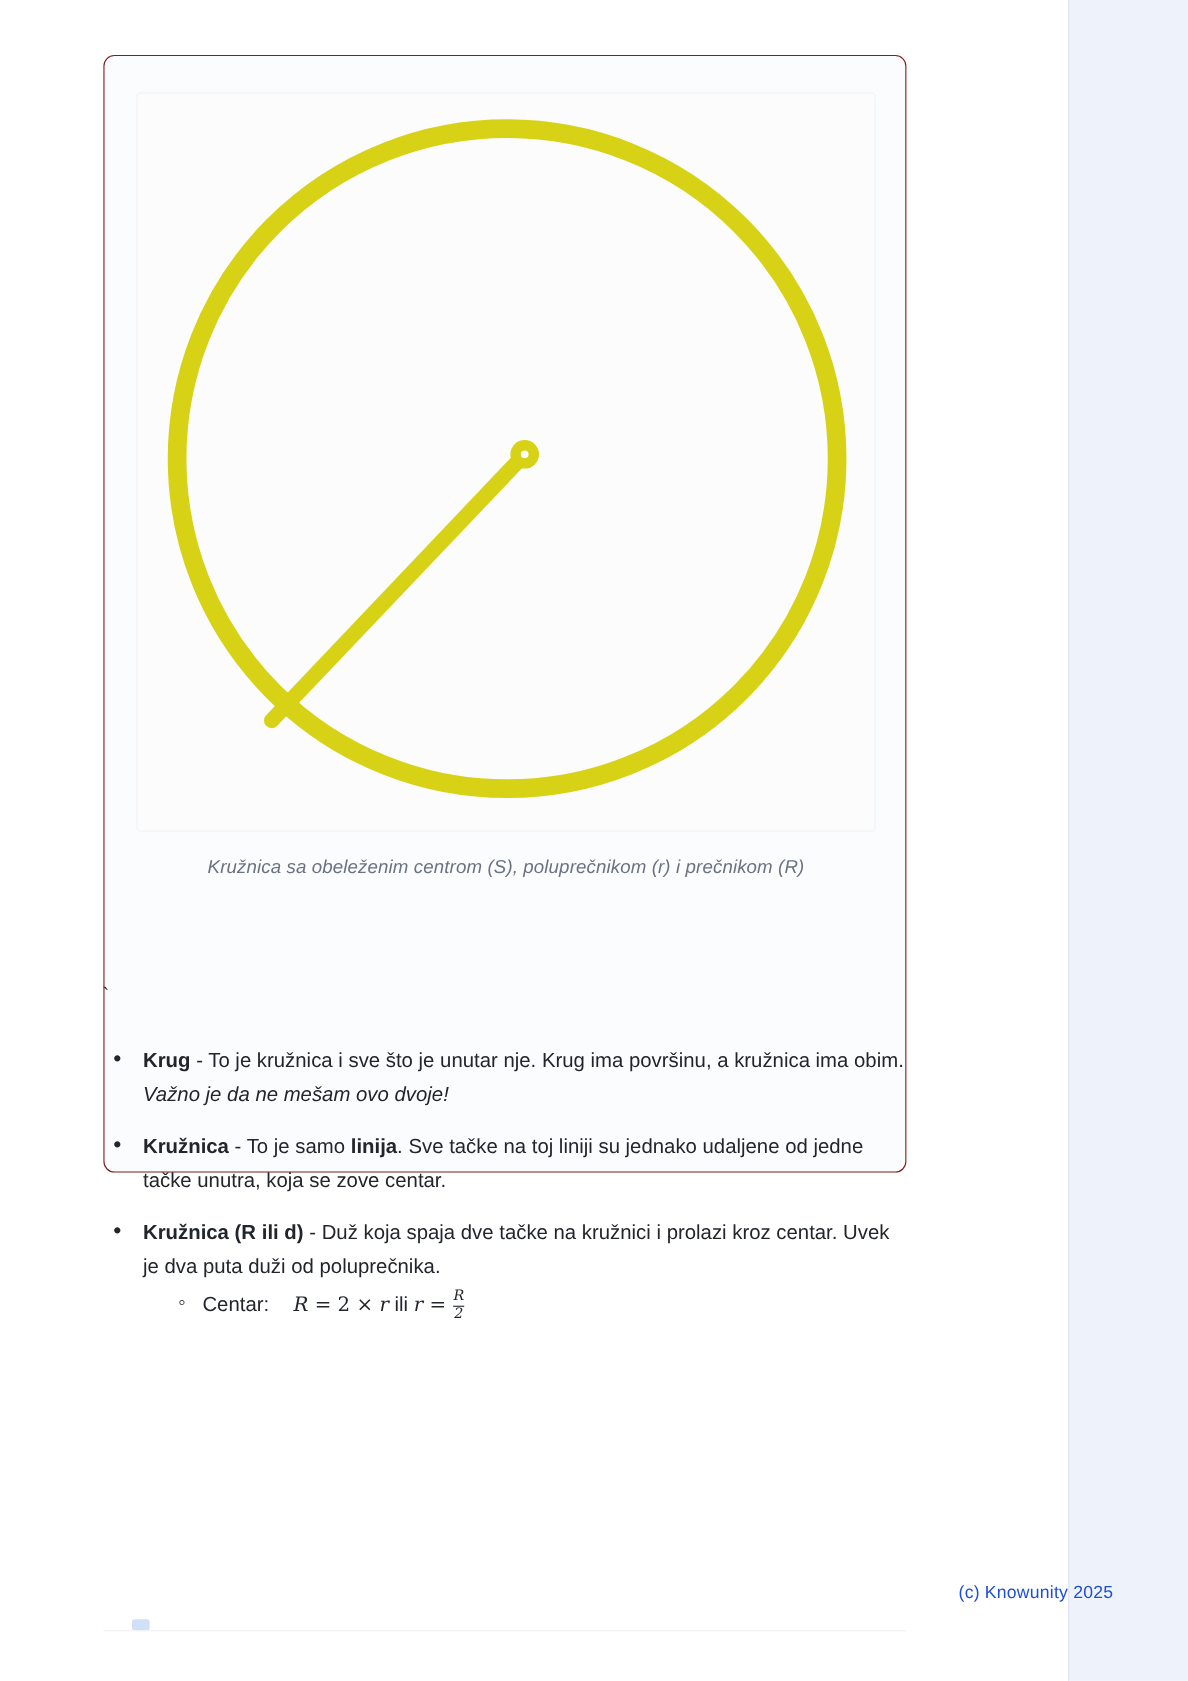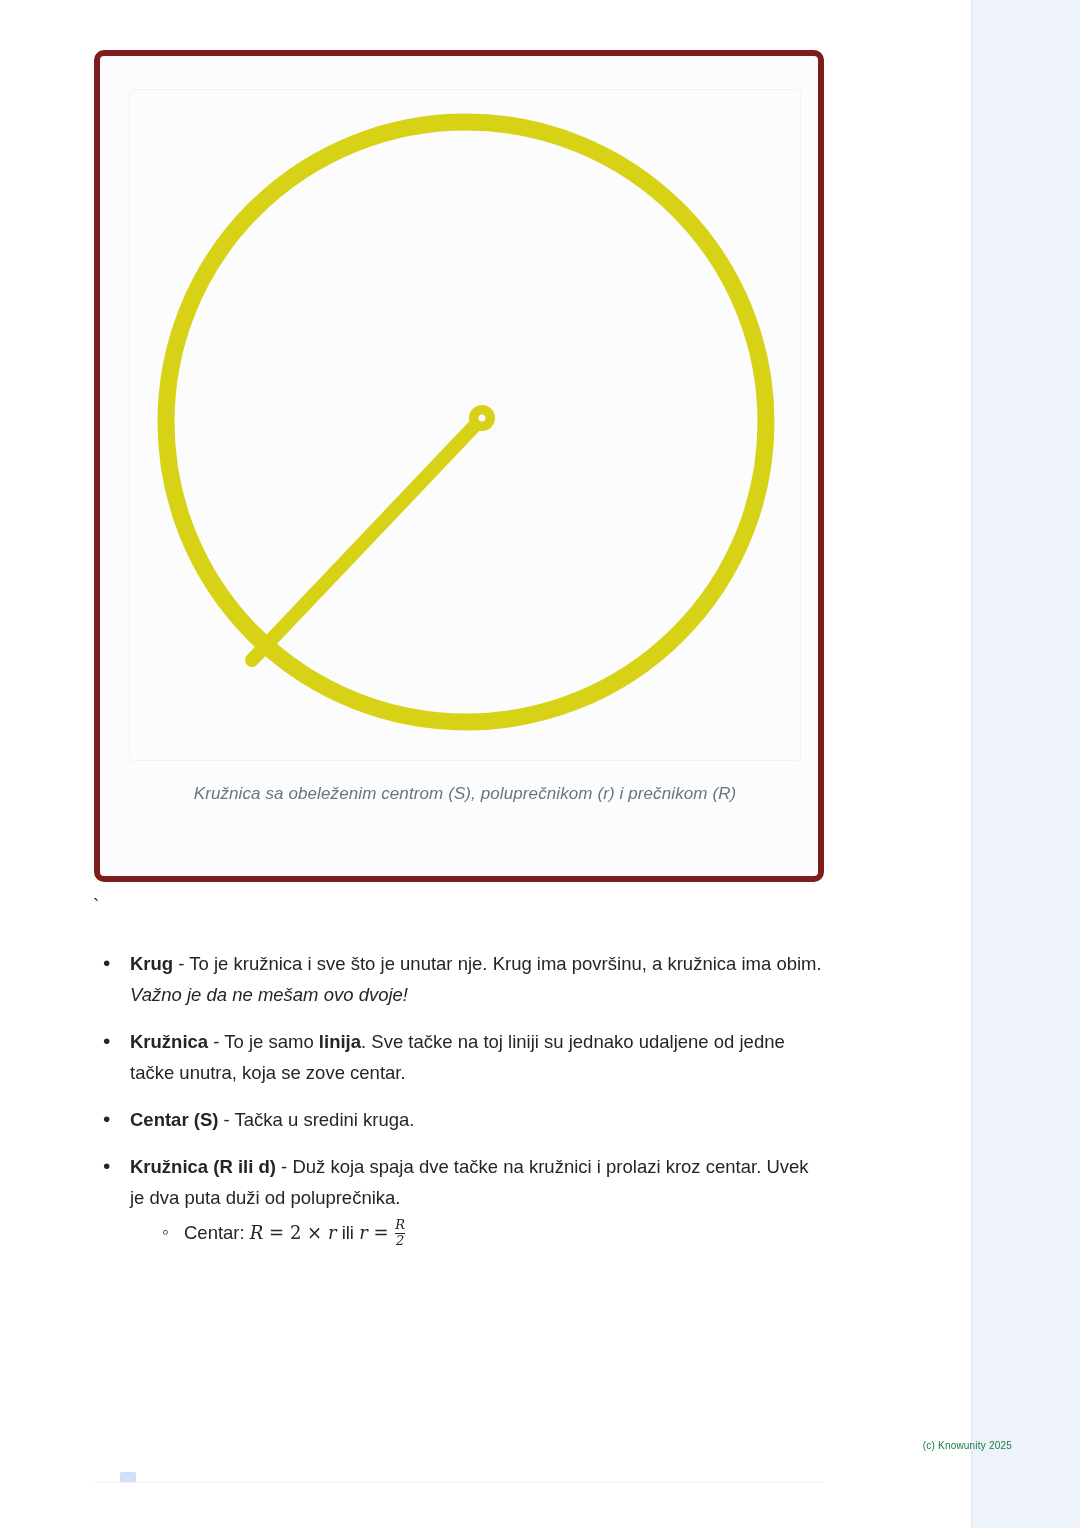--- a/index.html
+++ b/index.html
@@ -35,23 +35,23 @@
     height: 1528px;
     background: #ffffff;
   }
 
   
   .figure-card {
     position: absolute;
     left: 94px;
     top: 50px;
     width: 730px;
-    height: 832px;
+    height: 1016px;
     background: #fbfcfe;
-    border: 6px solid #7f1d1d;
+    border: 1px solid #7f1d1d;
     border-radius: 10px;
     box-sizing: border-box;
   }
   .figure-inner {
     position: absolute;
     left: 29px;
     top: 33px;
     width: 672px;
     height: 672px;
     background: #fcfcfd;
@@ -131,40 +131,41 @@
     top: -1px;
     font-size: 19px;
     color: #22262b;
   }
   b, .b { font-weight: bold; }
   .it { font-style: italic; }
   .math {
     font-family: "DejaVu Serif", serif;
     font-style: italic;
     font-size: 18px;
+    margin-left: 17px;
   }
   .math .op { font-style: normal; }
   .frac {
     display: inline-block;
     vertical-align: -0.45em;
     text-align: center;
     font-size: 13px;
     line-height: 1.12;
     margin: 0 1px;
   }
   .frac .num { display: block; }
   .frac .den { display: block; border-top: 1px solid #22262b; }
 
   
   .watermark {
     position: absolute;
     right: 68px;
     top: 1440px;
-    font-size: 10px;
-    color: #15803d;
+    font-size: 16px;
+    color: #1d4ed8;
     letter-spacing: 0.2px;
   }
 
   .bottom-divider {
     position: absolute;
     left: 94px;
     top: 1482px;
     width: 730px;
     height: 1px;
     background: #eef1f6;
@@ -201,23 +202,20 @@
   <div class="content-list">
     <ul class="lvl1">
       <li>
         <b>Krug</b><span> - </span><span>To je kružnica i sve što je unutar nje. Krug ima površinu, a kružnica ima obim. </span><span class="it">Važno je da ne mešam ovo dvoje!</span>
       </li>
 
       <li>
         <b>Kružnica</b><span> - </span><span>To je samo </span><b>linija</b><span>. Sve tačke na toj liniji su jednako udaljene od jedne tačke unutra, koja se zove centar.</span>
       </li>
 
-      <li>
-        <b>Centar (S)</b><span> - </span><span>Tačka u sredini kruga.</span>
-      </li>
 
 
       <li>
         <b>Kružnica (R ili d)</b><span> - </span><span>Duž koja spaja dve tačke na kružnici i prolazi kroz centar. Uvek je dva puta duži od poluprečnika.</span>
         <ul class="lvl2">
           <li>
             <span>Centar: </span><span class="math"><span>R</span><span class="op"> = </span><span class="op">2</span><span class="op"> × </span><span>r</span><span class="op" style="font-family:'Liberation Sans',sans-serif;font-size:18.5px;"> ili </span><span>r</span><span class="op"> = </span><span class="frac"><span class="num">R</span><span class="den">2</span></span></span>
           </li>
         </ul>
       </li>

